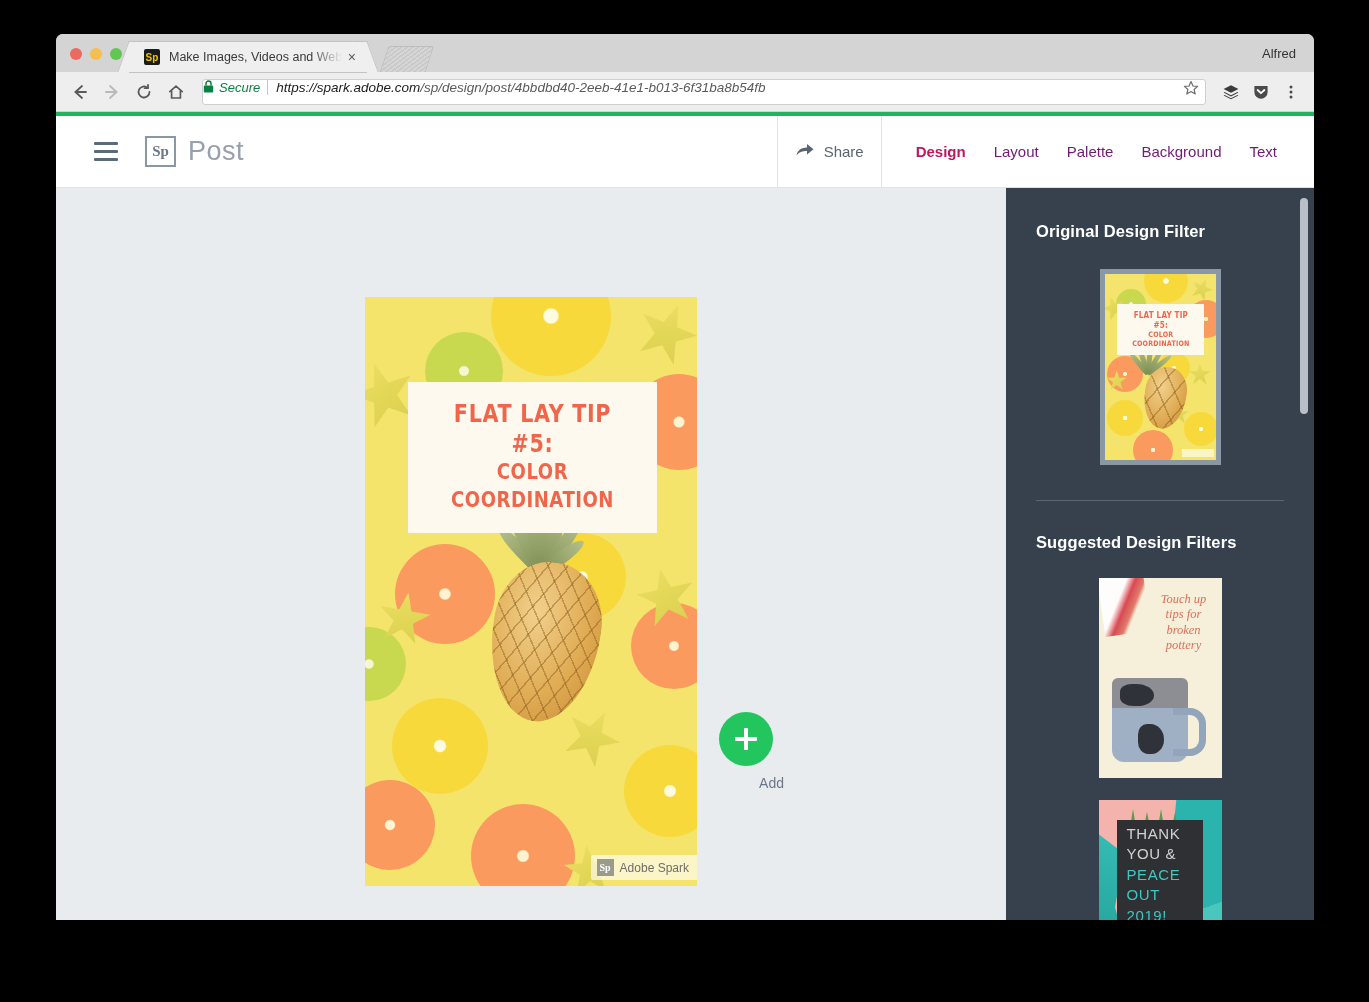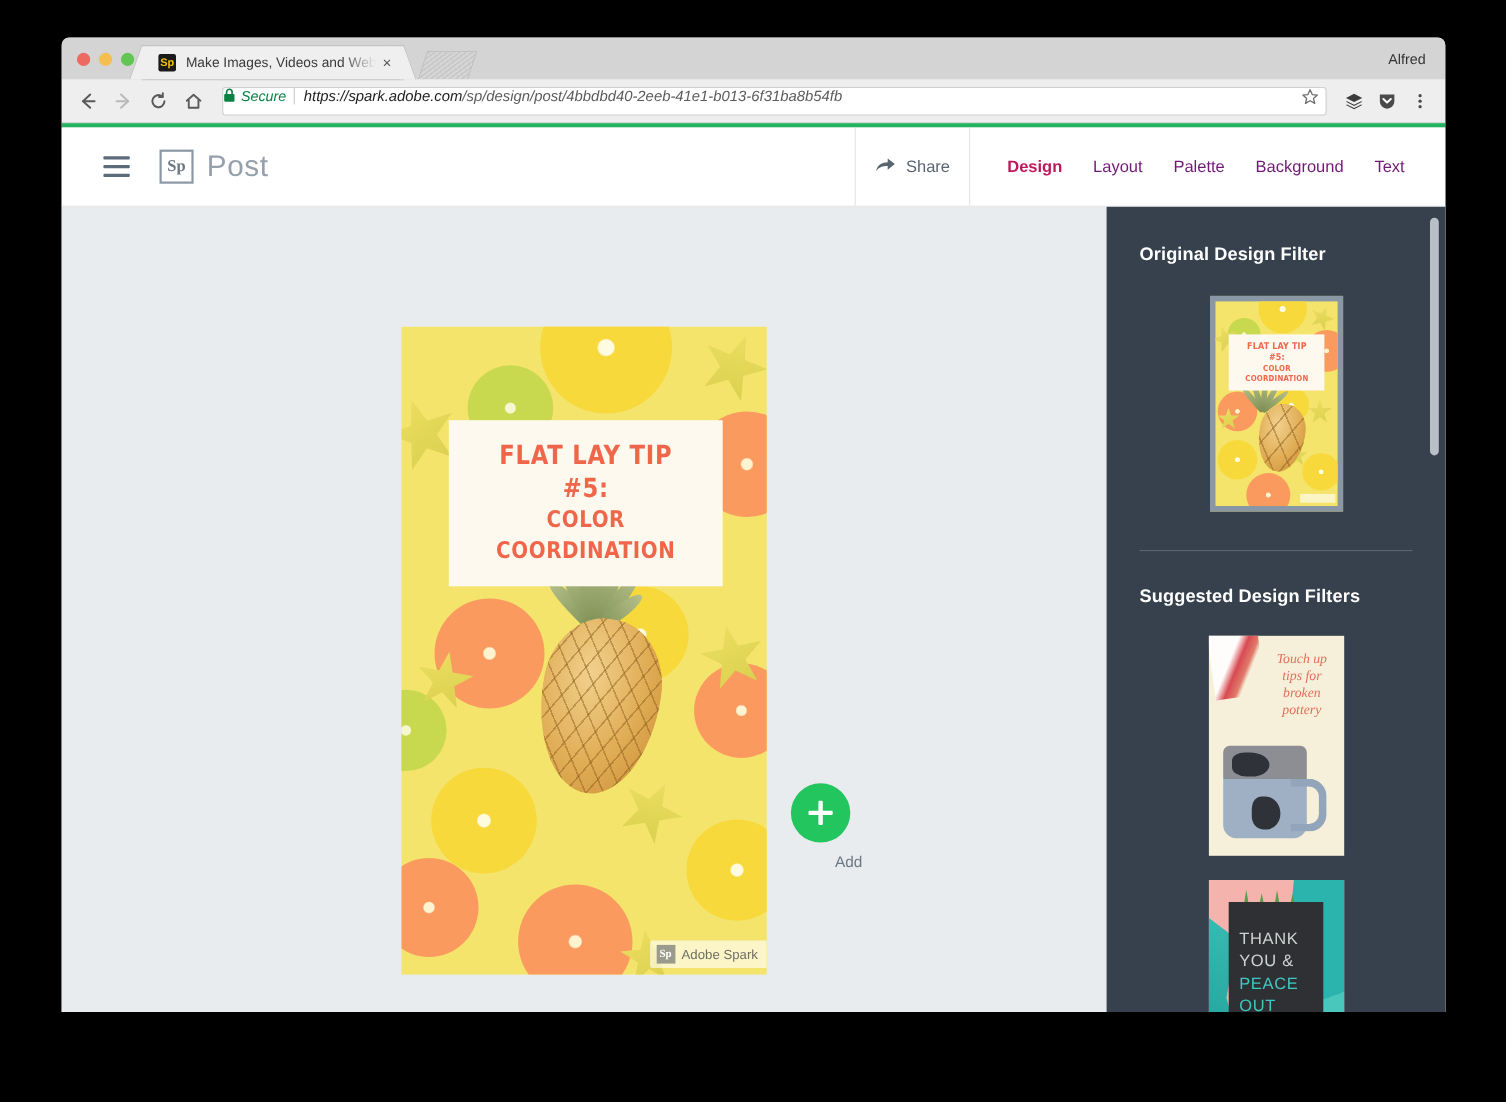--- a/index.html
+++ b/index.html
@@ -374,21 +374,21 @@
   }
   .ty-frond-left {
     position:absolute; left:-8px; top:14%; width: 34px; height: 72%;
     background: linear-gradient(200deg,#38bdb4,#1f9d97);
     clip-path: polygon(0 0,100% 18%,72% 55%,100% 78%,0 100%);
   }
   .ty-card {
     position: absolute; left: 18px; top: 20px;
     width: 86px; height: 160px;
     background: #2e3034;
-    padding: 24px 0 0 10px;
+    padding: 4px 0 0 10px;
   }
   .ty-line {
     font-family: "Liberation Sans", sans-serif;
     font-size: 15px; letter-spacing: .6px;
     color: #cfd3d0; line-height: 1.36;
   }
   .ty-line.teal { color: #3fc7c0; }
   .ty-spikes {
     position:absolute; left: 26px; top: 8px; width: 70px; height: 16px;
   }

